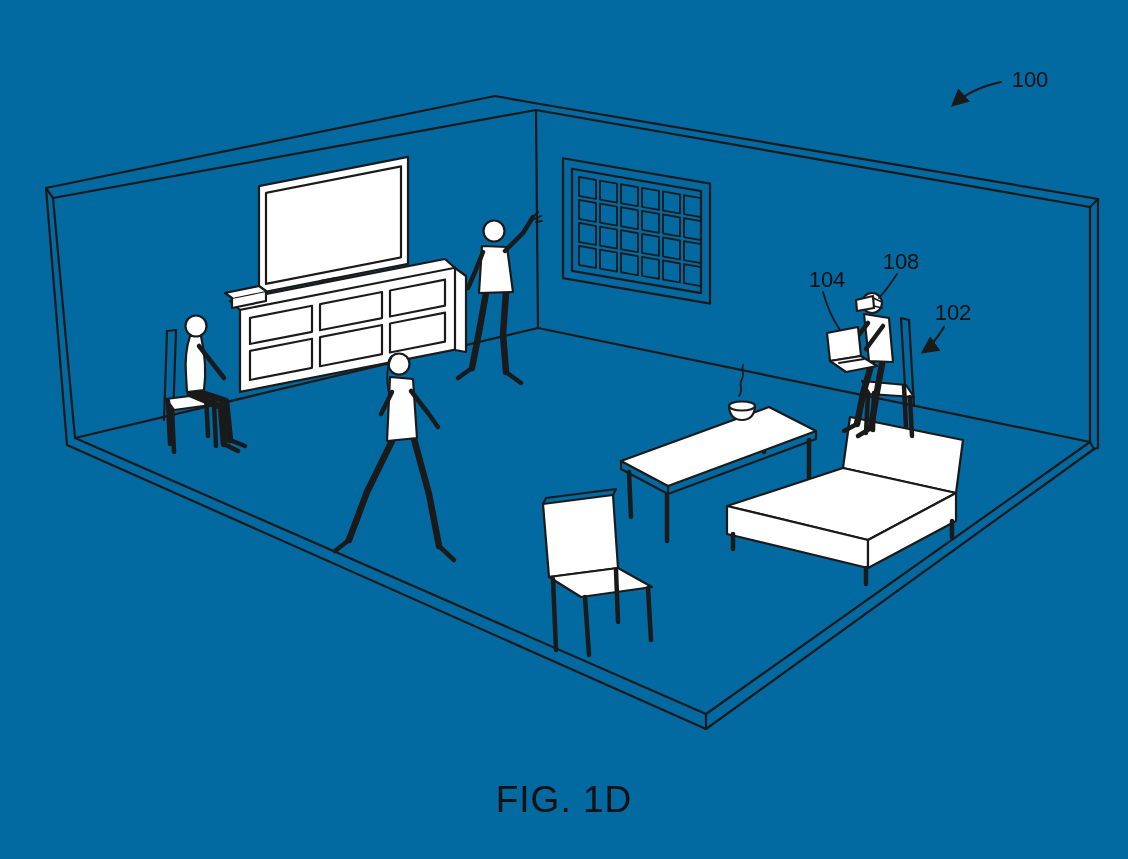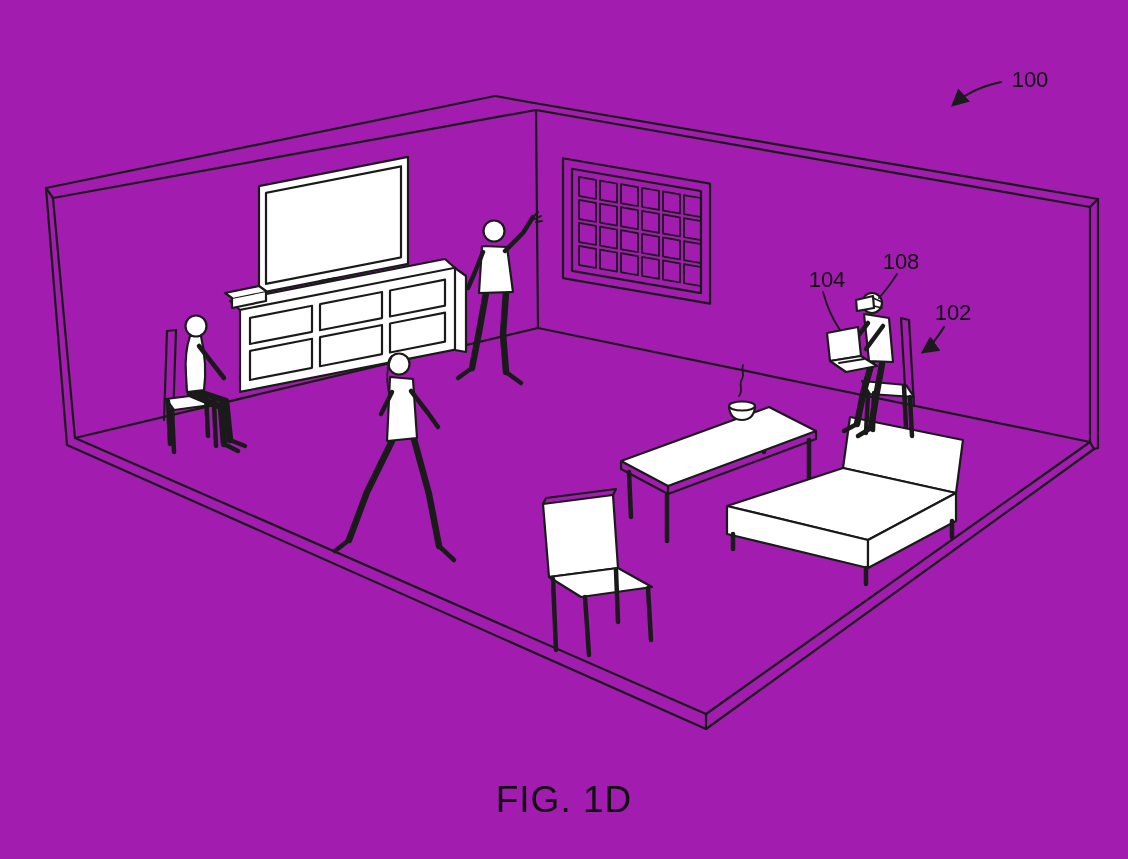--- a/index.html
+++ b/index.html
@@ -1,17 +1,17 @@
 <!DOCTYPE html>
 <html><head>
 <meta charset="utf-8">
 <style>
   html,body{margin:0;padding:0;background:#ffffff;}
   body{width:1128px;height:859px;overflow:hidden;font-family:"Liberation Sans",sans-serif;}
-  .stage{position:relative;width:1128px;height:859px;background:#a21caf;}
+  .stage{position:relative;width:1128px;height:859px;background:#0369a1;}
   svg{display:block;}
   svg .ln{stroke:#1a1a1a;fill:none;stroke-width:2.2;stroke-linecap:round;stroke-linejoin:round;}
   svg .fw{stroke:#1a1a1a;fill:#ffffff;stroke-width:2.2;stroke-linecap:round;stroke-linejoin:round;}
   svg .limb{stroke:#1a1a1a;fill:none;stroke-width:4.5;stroke-linecap:round;stroke-linejoin:round;}
   svg .leg{stroke:#1a1a1a;fill:none;stroke-width:6.5;stroke-linecap:round;stroke-linejoin:round;}
   svg .thin{stroke:#1a1a1a;fill:none;stroke-width:1.8;stroke-linecap:round;stroke-linejoin:round;}
   svg text{fill:#111;stroke:none;font-family:"Liberation Sans",sans-serif;}
   .ref-num{font-size:22px;}
   .caption{font-size:37px;letter-spacing:1px;}
 </style>

